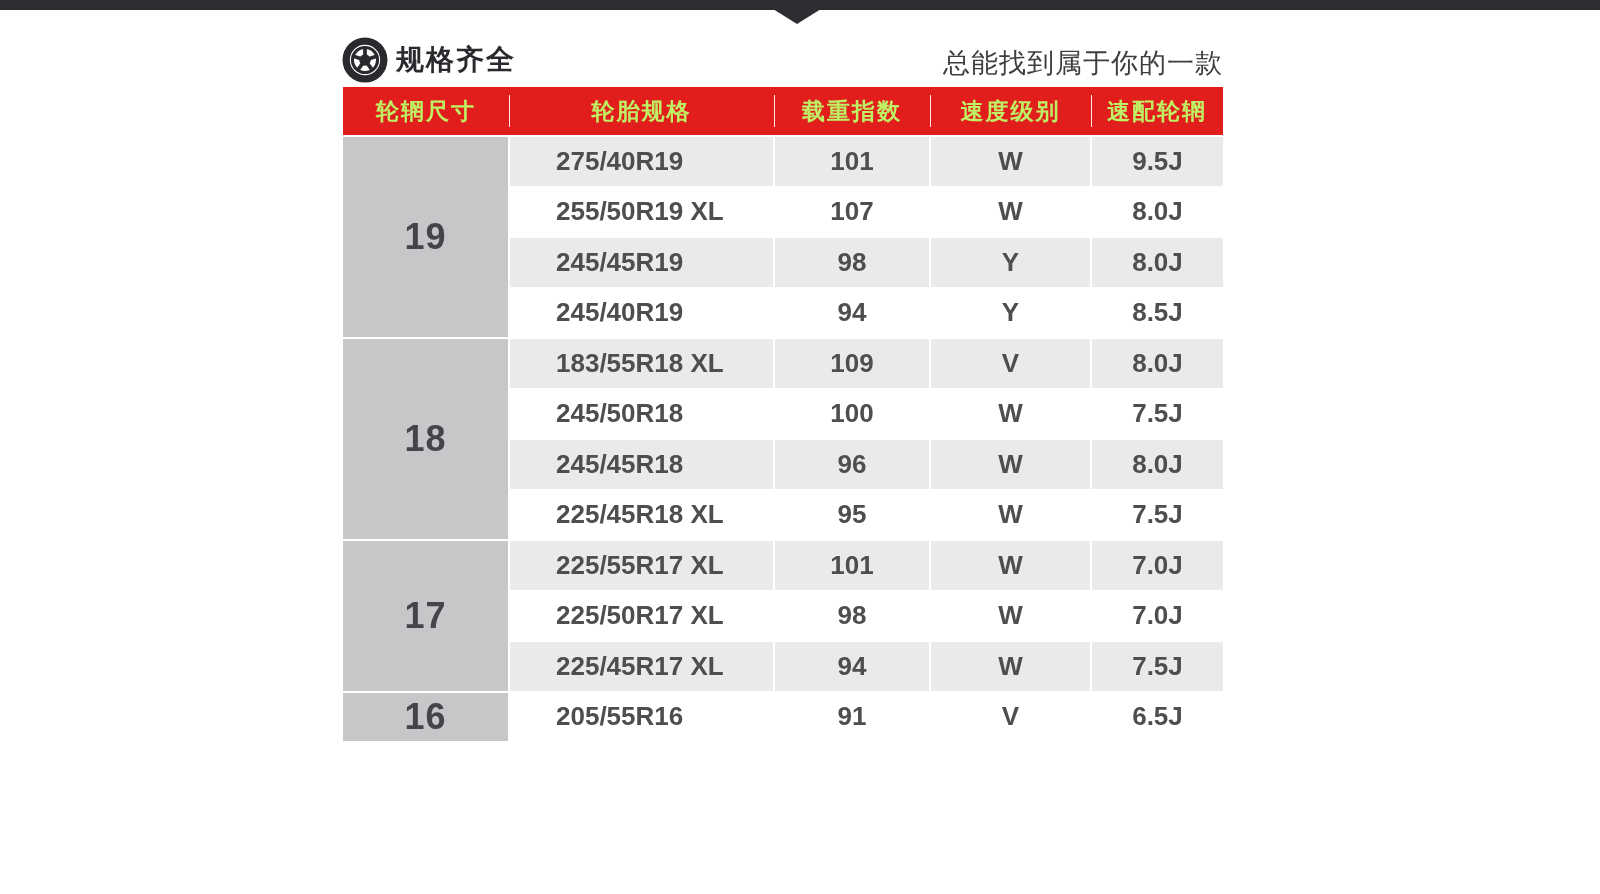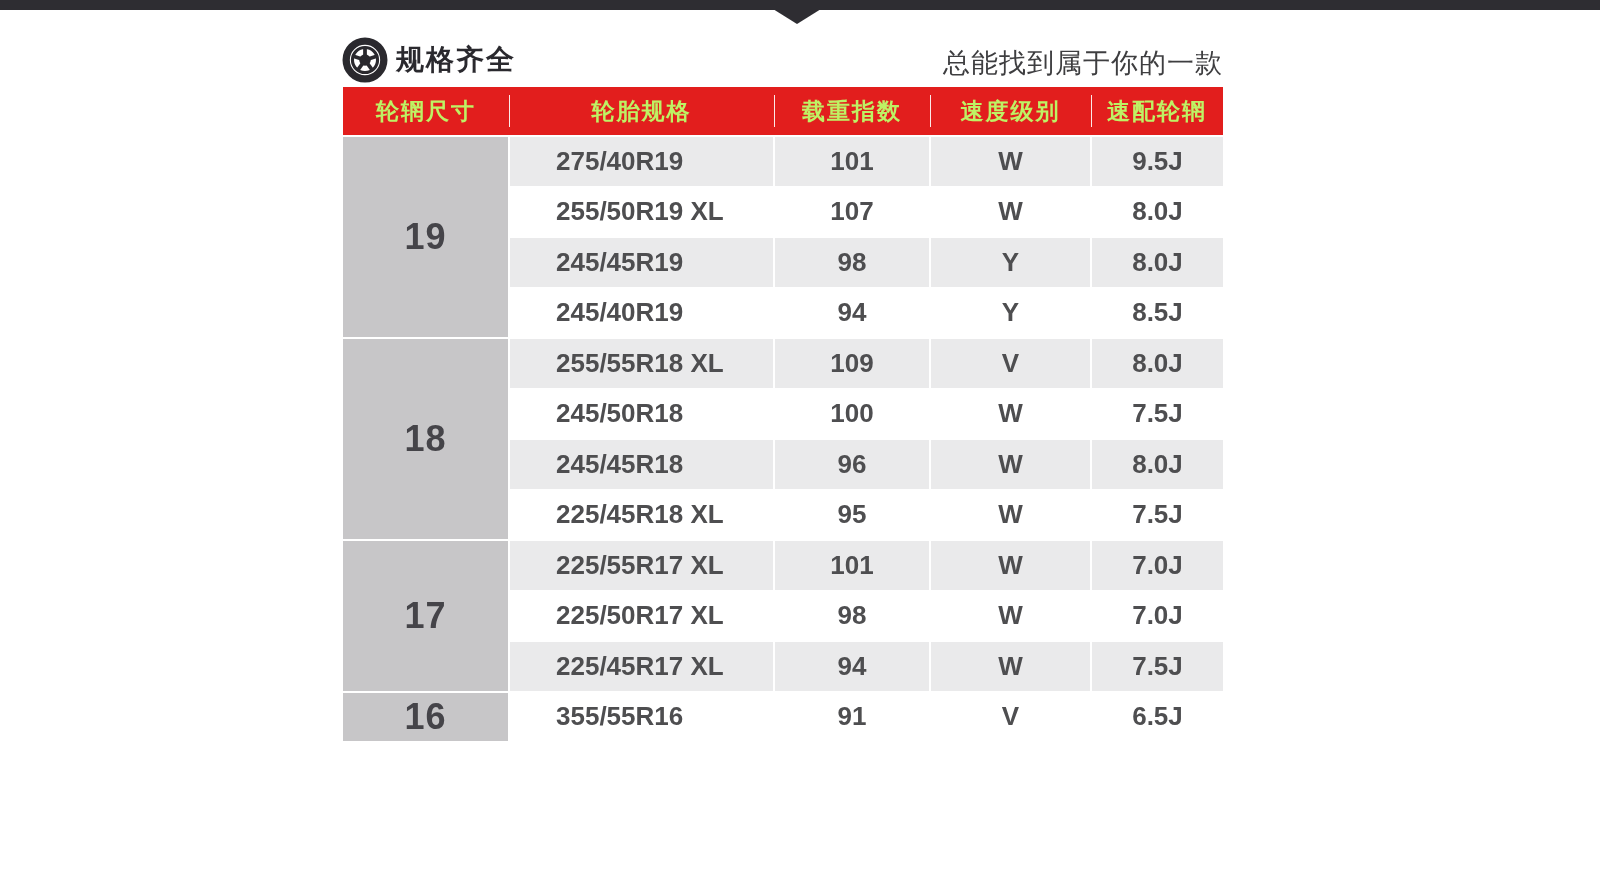--- a/index.html
+++ b/index.html
@@ -184,21 +184,21 @@
       <div class="cell" style="grid-area: 2 / 5;">8.0J</div>
       <div class="cell shade specl" style="grid-area: 3 / 2;">245/45R19</div>
       <div class="cell shade" style="grid-area: 3 / 3;">98</div>
       <div class="cell shade" style="grid-area: 3 / 4;">Y</div>
       <div class="cell shade" style="grid-area: 3 / 5;">8.0J</div>
       <div class="cell specl" style="grid-area: 4 / 2;">245/40R19</div>
       <div class="cell" style="grid-area: 4 / 3;">94</div>
       <div class="cell" style="grid-area: 4 / 4;">Y</div>
       <div class="cell" style="grid-area: 4 / 5;">8.5J</div>
       <div class="cell rim" style="grid-area: 5 / 1 / span 4;">18</div>
-      <div class="cell shade specl" style="grid-area: 5 / 2;">255/55R18 XL</div>
+      <div class="cell shade specl" style="grid-area: 5 / 2;">183/55R18 XL</div>
       <div class="cell shade" style="grid-area: 5 / 3;">109</div>
       <div class="cell shade" style="grid-area: 5 / 4;">V</div>
       <div class="cell shade" style="grid-area: 5 / 5;">8.0J</div>
       <div class="cell specl" style="grid-area: 6 / 2;">245/50R18</div>
       <div class="cell" style="grid-area: 6 / 3;">100</div>
       <div class="cell" style="grid-area: 6 / 4;">W</div>
       <div class="cell" style="grid-area: 6 / 5;">7.5J</div>
       <div class="cell shade specl" style="grid-area: 7 / 2;">245/45R18</div>
       <div class="cell shade" style="grid-area: 7 / 3;">96</div>
       <div class="cell shade" style="grid-area: 7 / 4;">W</div>
@@ -214,19 +214,19 @@
       <div class="cell shade" style="grid-area: 9 / 5;">7.0J</div>
       <div class="cell specl" style="grid-area: 10 / 2;">225/50R17 XL</div>
       <div class="cell" style="grid-area: 10 / 3;">98</div>
       <div class="cell" style="grid-area: 10 / 4;">W</div>
       <div class="cell" style="grid-area: 10 / 5;">7.0J</div>
       <div class="cell shade specl" style="grid-area: 11 / 2;">225/45R17 XL</div>
       <div class="cell shade" style="grid-area: 11 / 3;">94</div>
       <div class="cell shade" style="grid-area: 11 / 4;">W</div>
       <div class="cell shade" style="grid-area: 11 / 5;">7.5J</div>
       <div class="cell rim" style="grid-area: 12 / 1 / span 1;">16</div>
-      <div class="cell specl" style="grid-area: 12 / 2;">355/55R16</div>
+      <div class="cell specl" style="grid-area: 12 / 2;">205/55R16</div>
       <div class="cell" style="grid-area: 12 / 3;">91</div>
       <div class="cell" style="grid-area: 12 / 4;">V</div>
       <div class="cell" style="grid-area: 12 / 5;">6.5J</div>
     </div>
 
 </div>
 
 </body></html>

